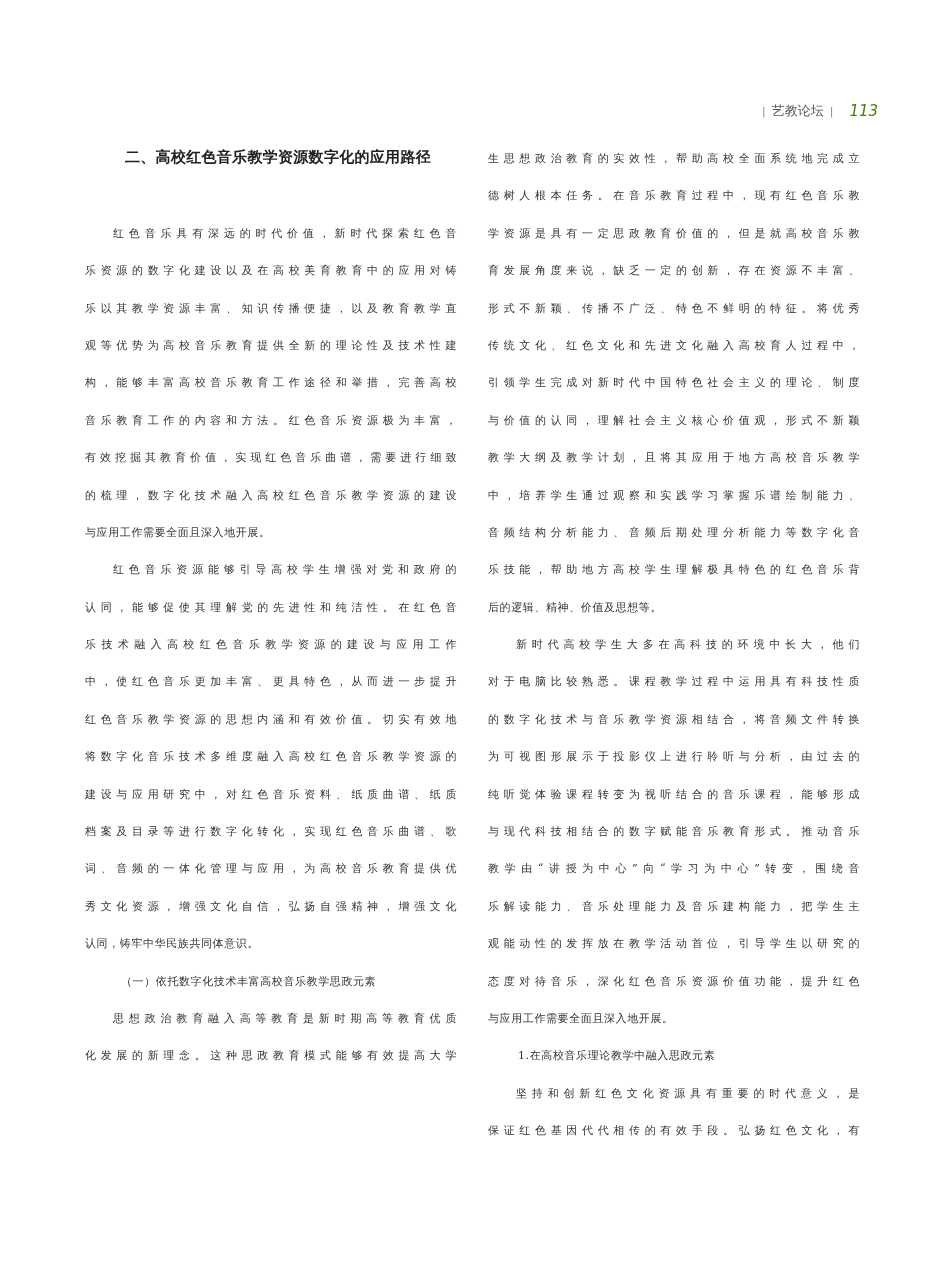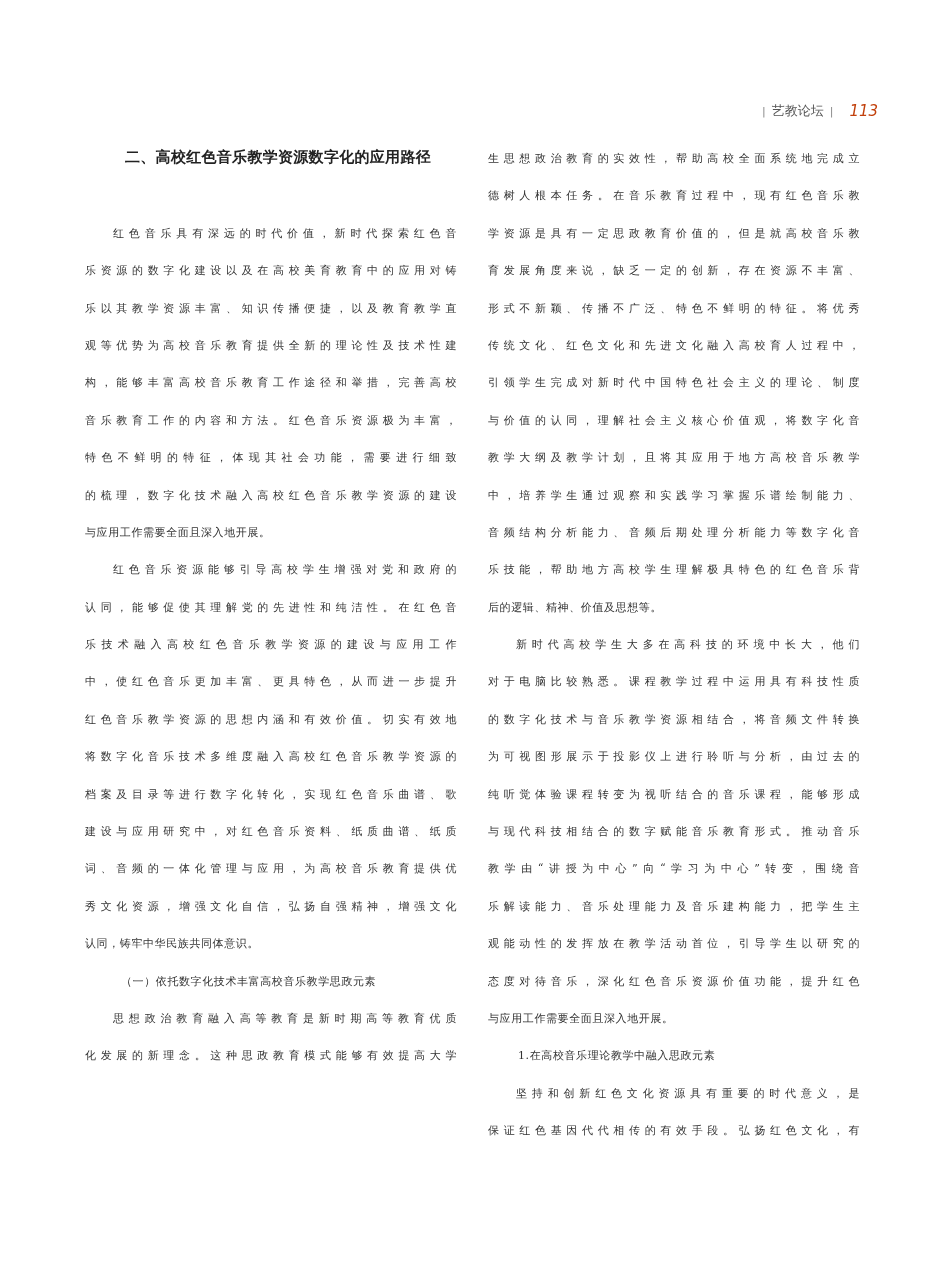--- a/index.html
+++ b/index.html
@@ -9,21 +9,21 @@
       color: #333333;
     }
     .running-header {
       position: absolute; top: 102px; left: 762px;
       font-size: 13px; color: #555;
       display: flex; align-items: center; gap: 6px;
       font-family: "DejaVu Sans", "Liberation Sans", sans-serif;
     }
     .running-header .bar { color: #888; font-size: 11px; }
     .running-header .page-num {
-      font-style: italic; font-size: 15px; margin-left: 10px; color: #c2410c;
+      font-style: italic; font-size: 15px; margin-left: 10px; color: #4d7c0f;
     }
     .col {
       position: absolute; top: 140px; width: 372px;
     }
     .col.left { left: 85px; }
     .col.right { left: 488px; }
     .line {
       height: 37.4px; line-height: 37.4px;
       font-size: 11px; white-space: nowrap;
       text-align: justify; text-align-last: justify;
@@ -53,34 +53,34 @@
   <div class="line section-title">二、高校红色音乐教学资源数字化的应用路径</div>
   <div class="spacer"></div>
 
   <div>
     <div class="line indent">红色音乐具有深远的时代价值，新时代探索红色音</div>
     <div class="line">乐资源的数字化建设以及在高校美育教育中的应用对铸</div>
     <div class="line">乐以其教学资源丰富、知识传播便捷，以及教育教学直</div>
     <div class="line">观等优势为高校音乐教育提供全新的理论性及技术性建</div>
     <div class="line">构，能够丰富高校音乐教育工作途径和举措，完善高校</div>
     <div class="line">音乐教育工作的内容和方法。红色音乐资源极为丰富，</div>
-    <div class="line">特色不鲜明的特征，体现其社会功能，需要进行细致</div>
+    <div class="line">有效挖掘其教育价值，实现红色音乐曲谱，需要进行细致</div>
     <div class="line">的梳理，数字化技术融入高校红色音乐教学资源的建设</div>
     <div class="line last">与应用工作需要全面且深入地开展。</div>
   </div>
 
   <div>
     <div class="line indent">红色音乐资源能够引导高校学生增强对党和政府的</div>
     <div class="line">认同，能够促使其理解党的先进性和纯洁性。在红色音</div>
     <div class="line">乐技术融入高校红色音乐教学资源的建设与应用工作</div>
     <div class="line">中，使红色音乐更加丰富、更具特色，从而进一步提升</div>
     <div class="line">红色音乐教学资源的思想内涵和有效价值。切实有效地</div>
     <div class="line">将数字化音乐技术多维度融入高校红色音乐教学资源的</div>
+    <div class="line">建设与应用研究中，对红色音乐资料、纸质曲谱、纸质</div>
     <div class="line">档案及目录等进行数字化转化，实现红色音乐曲谱、歌</div>
-    <div class="line">建设与应用研究中，对红色音乐资料、纸质曲谱、纸质</div>
     <div class="line">词、音频的一体化管理与应用，为高校音乐教育提供优</div>
     <div class="line">秀文化资源，增强文化自信，弘扬自强精神，增强文化</div>
     <div class="line last">认同，铸牢中华民族共同体意识。</div>
   </div>
 
   <div class="line subhead">（一）依托数字化技术丰富高校音乐教学思政元素</div>
 
   <div>
     <div class="line indent">思想政治教育融入高等教育是新时期高等教育优质</div>
     <div class="line">化发展的新理念。这种思政教育模式能够有效提高大学</div>
@@ -89,21 +89,21 @@
 
 <div class="col right">
   <div>
     <div class="line">生思想政治教育的实效性，帮助高校全面系统地完成立</div>
     <div class="line">德树人根本任务。在音乐教育过程中，现有红色音乐教</div>
     <div class="line">学资源是具有一定思政教育价值的，但是就高校音乐教</div>
     <div class="line">育发展角度来说，缺乏一定的创新，存在资源不丰富、</div>
     <div class="line">形式不新颖、传播不广泛、特色不鲜明的特征。将优秀</div>
     <div class="line">传统文化、红色文化和先进文化融入高校育人过程中，</div>
     <div class="line">引领学生完成对新时代中国特色社会主义的理论、制度</div>
-    <div class="line">与价值的认同，理解社会主义核心价值观，将数字化音</div>
+    <div class="line">与价值的认同，理解社会主义核心价值观，形式不新颖</div>
     <div class="line">教学大纲及教学计划，且将其应用于地方高校音乐教学</div>
     <div class="line">中，培养学生通过观察和实践学习掌握乐谱绘制能力、</div>
     <div class="line">音频结构分析能力、音频后期处理分析能力等数字化音</div>
     <div class="line">乐技能，帮助地方高校学生理解极具特色的红色音乐背</div>
     <div class="line last">后的逻辑、精神、价值及思想等。</div>
   </div>
 
   <div>
     <div class="line indent">新时代高校学生大多在高科技的环境中长大，他们</div>
     <div class="line">对于电脑比较熟悉。课程教学过程中运用具有科技性质</div>

